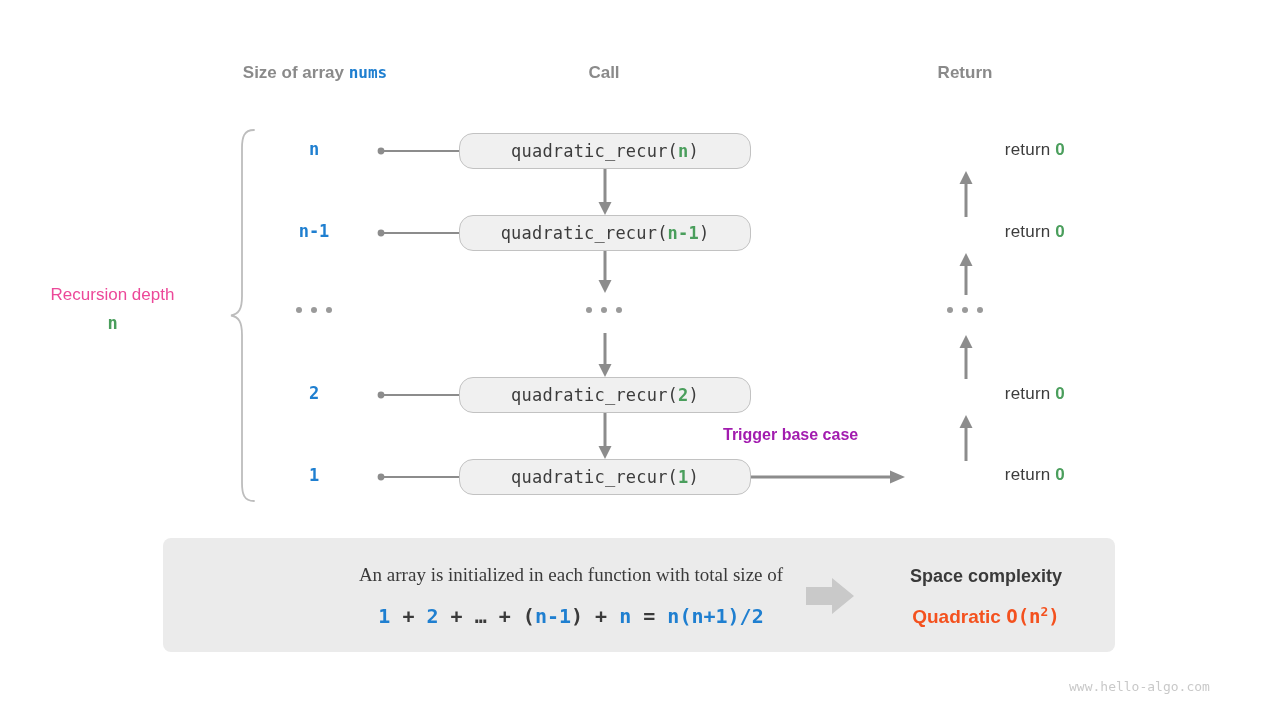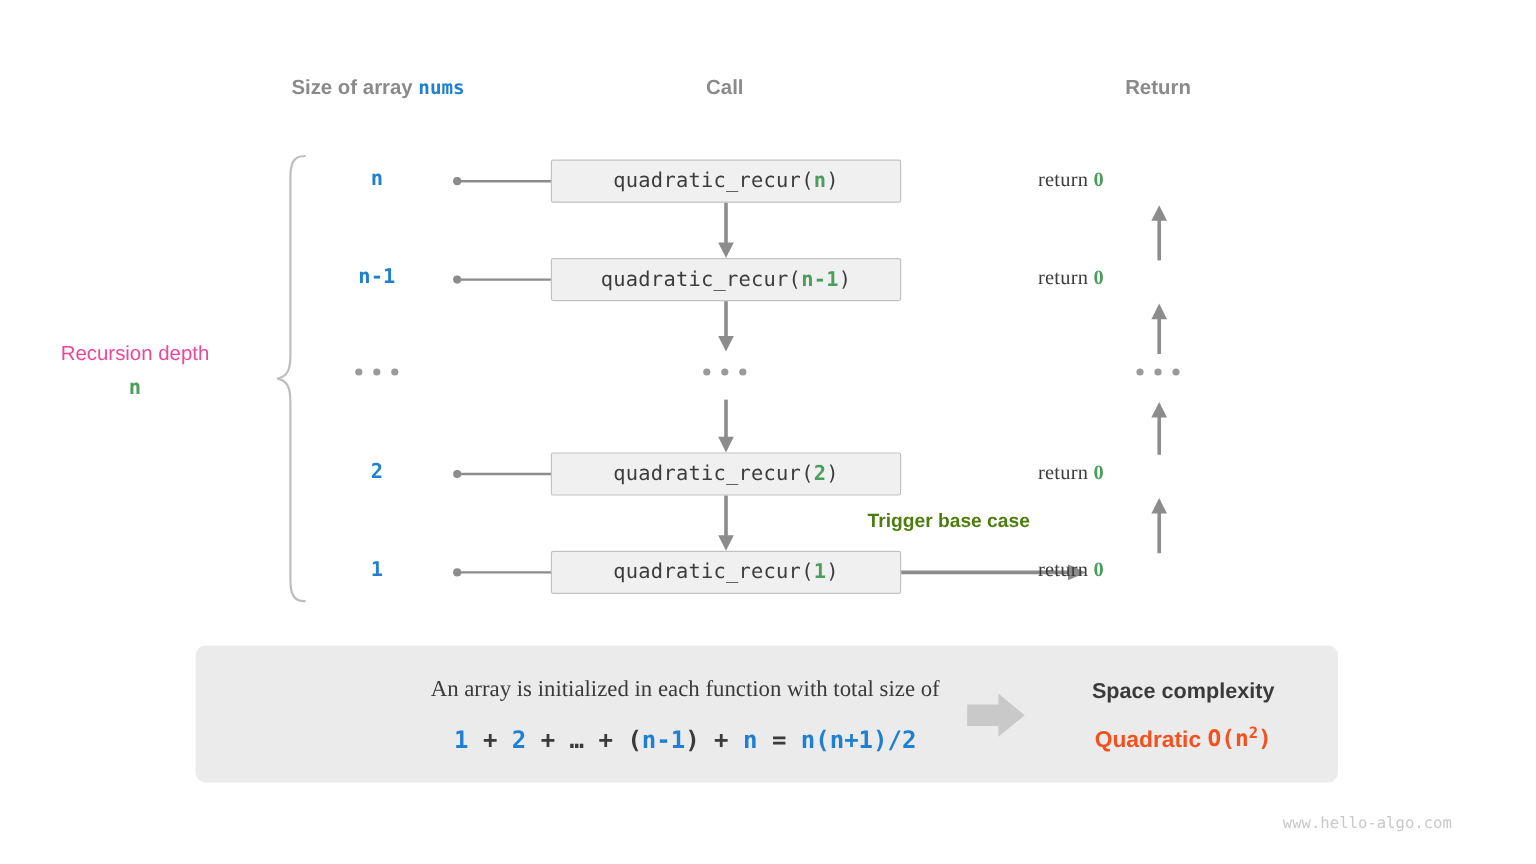--- a/index.html
+++ b/index.html
@@ -47,40 +47,40 @@
     color: #1f7fd0;
     text-align: center;
     white-space: nowrap;
   }
 
   
   .call-box {
     box-sizing: border-box;
     background: #f0f0f0;
     border: 1px solid #c2c2c2;
-    border-radius: 2px;
+    border-radius: 14px;
     height: 36px;
     line-height: 34px;
     text-align: center;
     font-family: "DejaVu Sans Mono", "Liberation Mono", monospace;
     font-size: 17px;
     color: #3c3c3c;
     white-space: nowrap;
     letter-spacing: 0.2px;
   }
   .call-box .arg { color: #4a9e5c; font-weight: bold; }
   .call-box .paren { color: #3c3c3c; }
 
   
   .ret-text {
-    font-family: Liberation Serif, serif;
+    font-family: Liberation Sans, sans-serif;
     font-size: 17px;
     color: #3c3c3c;
     white-space: nowrap;
-    text-align: left;
+    text-align: right;
     letter-spacing: 0.2px;
   }
   .ret-text .zero { color: #4a9e5c; font-weight: bold; }
 
   
   .ellipsis-dots {
     display: flex;
     gap: 9px;
     align-items: center;
   }
@@ -107,21 +107,21 @@
     color: #4a9e5c;
     text-align: center;
     margin-top: 8px;
   }
 
   
   .trigger-label {
     font-family: "Liberation Sans", sans-serif;
     font-weight: bold;
     font-size: 16px;
-    color: #4d7c0f;
+    color: #a21caf;
     white-space: nowrap;
   }
 
   
   .summary-panel {
     box-sizing: border-box;
     background: #ebebeb;
     border-radius: 8px;
   }
   .summary-line1 {

